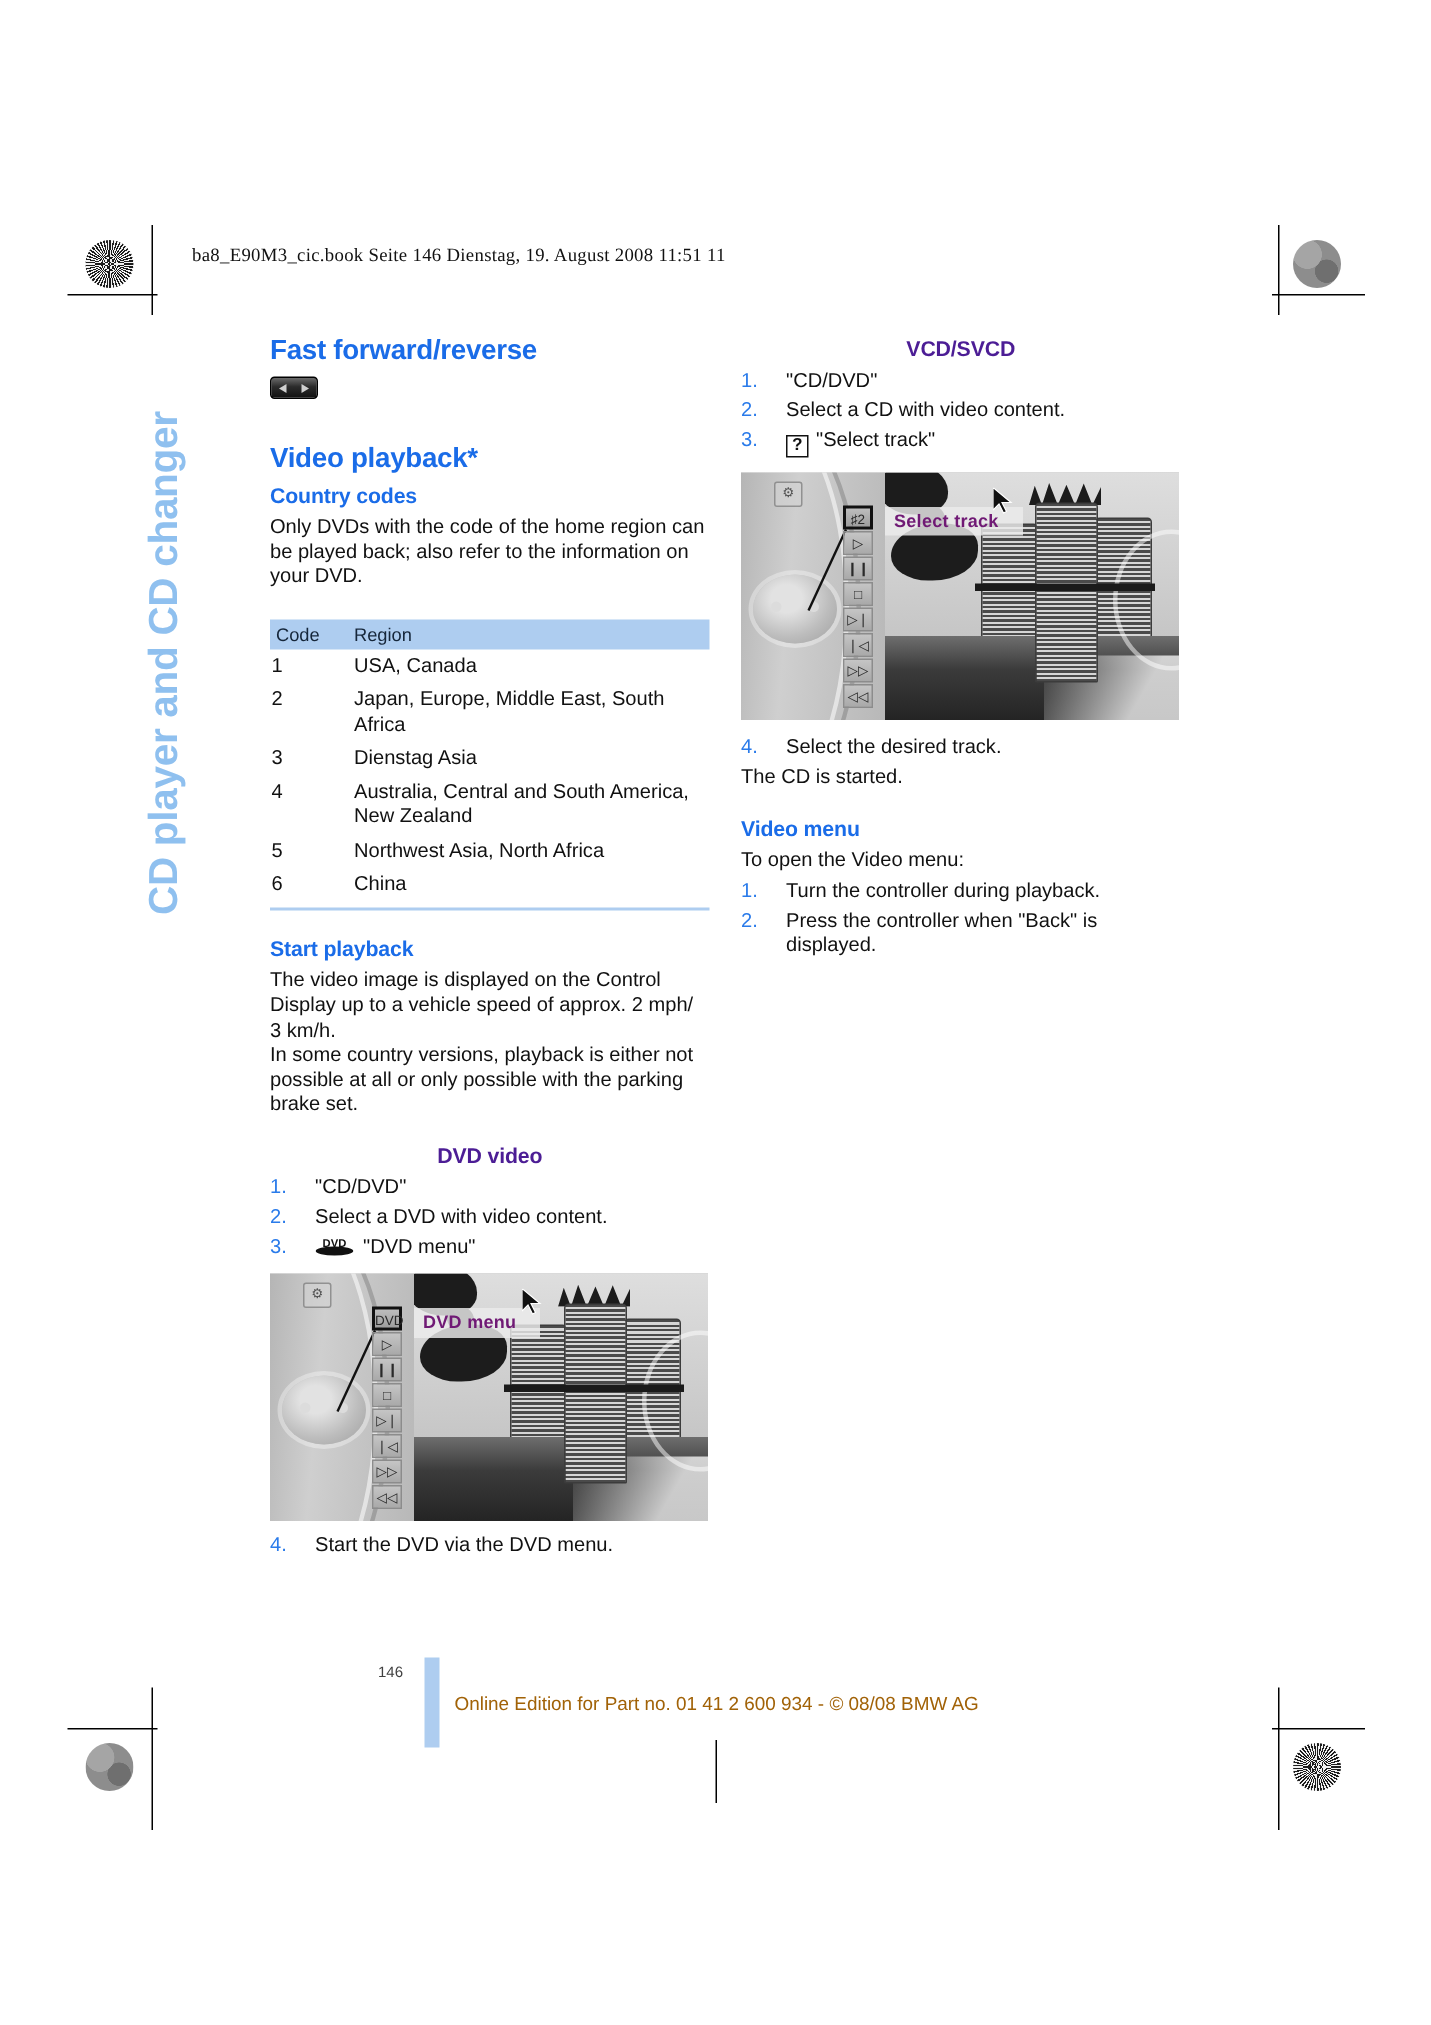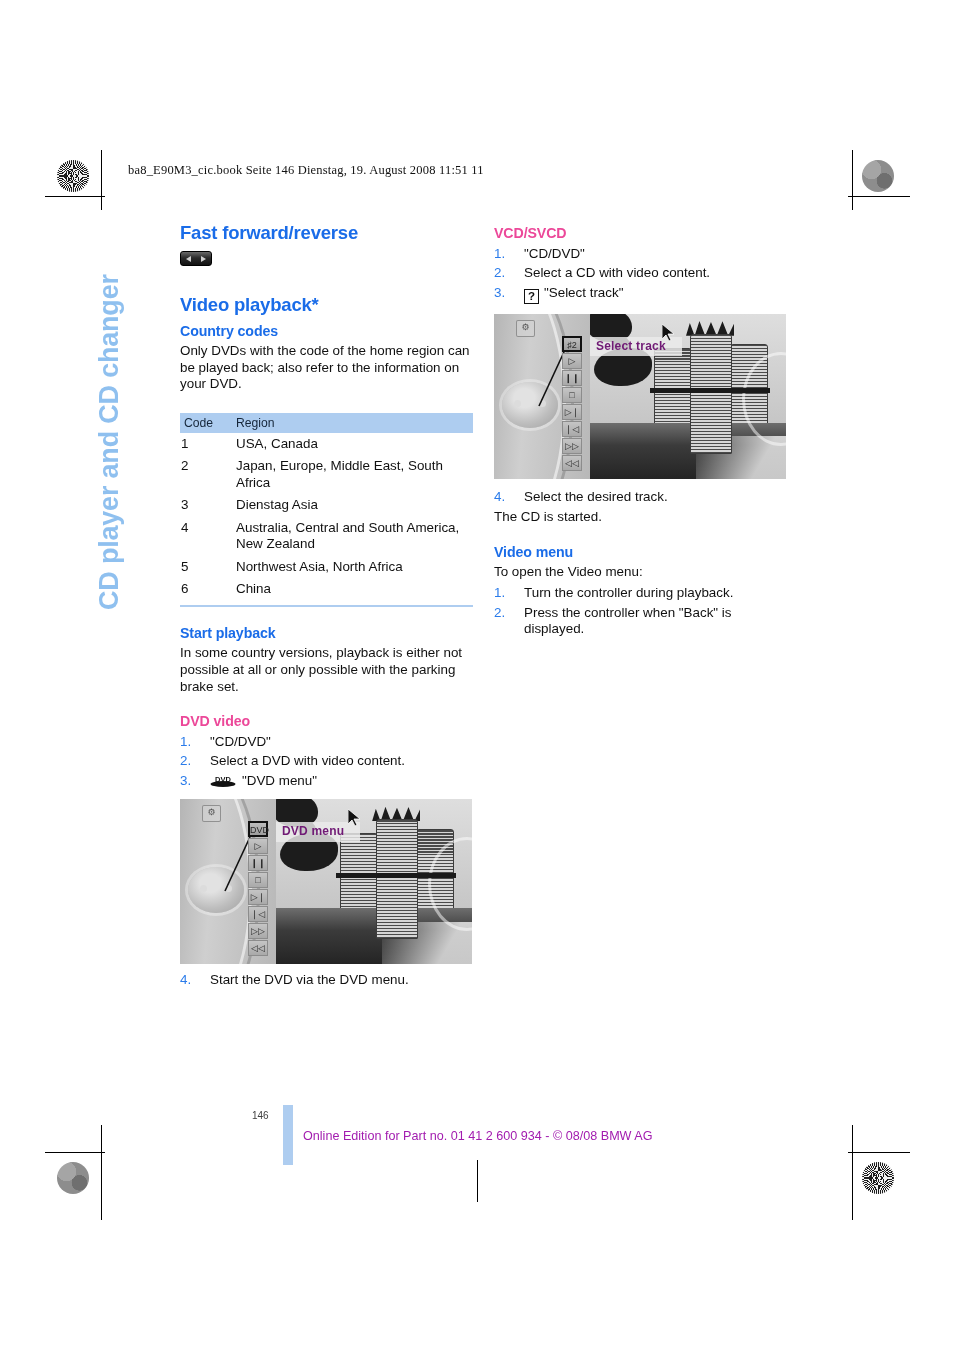--- a/index.html
+++ b/index.html
@@ -95,21 +95,21 @@
   }
   h1.section.spaced { margin-top: 30px; }
 
   h2.sub {
     font-size: 14.2px;
     font-weight: bold;
     color: #1a6ce8;
     margin: 18px 0 4px 0;
     letter-spacing: -0.1px;
   }
-  h2.sub.light { color: #ec4899; }
+  h2.sub.light { color: #4c1d95; text-align: center; }
   h2.sub.first { margin-top: 0; }
 
   p.body {
     margin: 0 0 0 0;
     font-size: 13.4px;
     line-height: 16.6px;
   }
   p.body + p.body { margin-top: 0; }
 
   
@@ -402,21 +402,21 @@
     top: 1105px;
     width: 10px;
     height: 60px;
     background: #aecdf0;
   }
   .footer-text {
     position: absolute;
     left: 303px;
     top: 1129px;
     font-size: 12.6px;
-    color: #a21caf;
+    color: #a16207;
     white-space: nowrap;
   }
 </style>
 </head>
 <body>
 
 <div>
 
   <div class="rosette" style="left:57px; top:160px;"></div>
   <div class="crosshair" style="left:110px; top:158px;"></div>
@@ -499,20 +499,21 @@
       </tr>
       <tr>
         <td class="c-code">6</td>
         <td class="c-reg">China</td>
       </tr>
     </tbody>
   </table>
   <div class="table-rule"></div>
 
   <h2 class="sub">Start playback</h2>
+  <p class="body">The video image is displayed on the Control Display up to a vehicle speed of approx. 2 mph/ 3 km/h.</p>
   <p class="body">In some country versions, playback is either not possible at all or only possible with the parking brake set.</p>
 
   <h2 class="sub light">DVD video</h2>
   <ol class="steps">
     <li>
       <span class="num">1.</span>
       <span>"CD/DVD"</span>
     </li>
     <li>
       <span class="num">2.</span>

